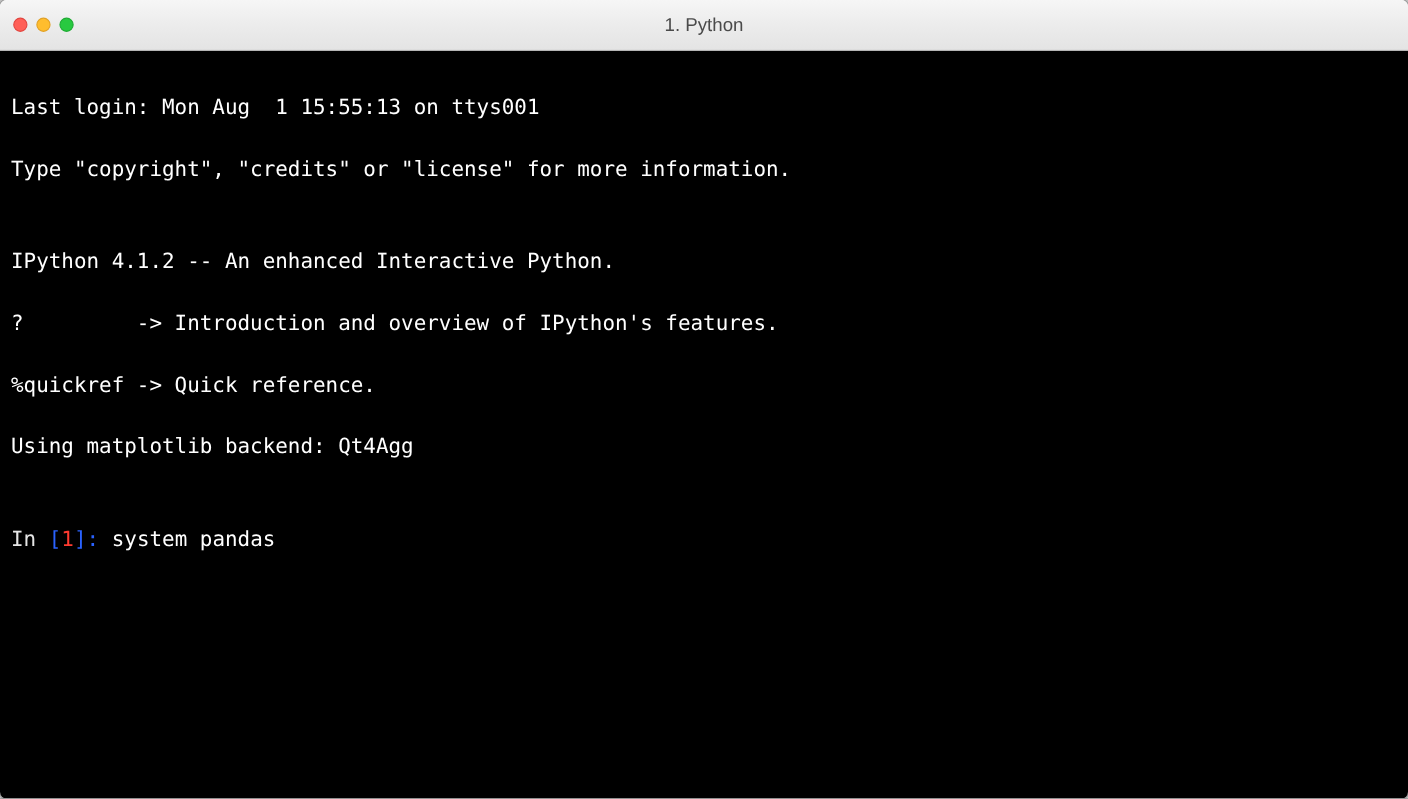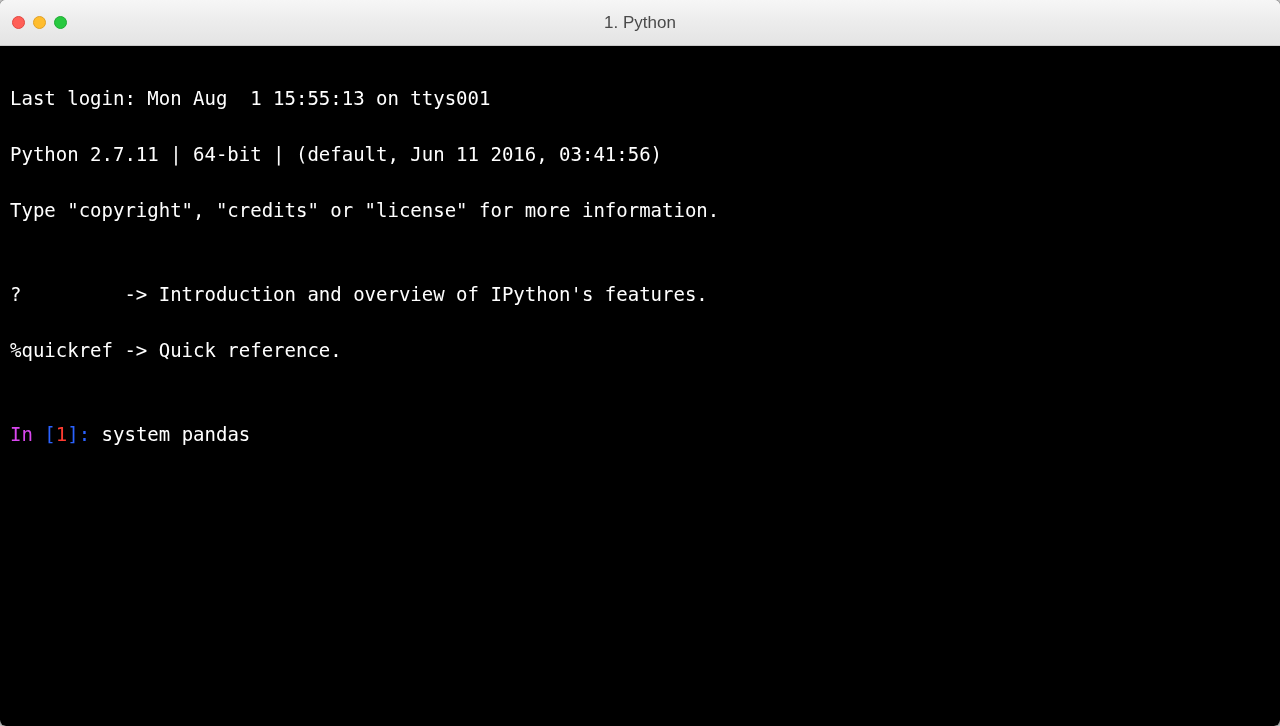--- a/index.html
+++ b/index.html
@@ -36,46 +36,47 @@
     background:#000;
     color:#fff;
     font-family: "Menlo","Consolas","DejaVu Sans Mono",monospace;
     font-size:19px;
     line-height:28px;
     padding:10px 3px 0 10px;
     white-space:pre;
     overflow:hidden;
   }
   .line { display:block; }
-  .in-lbl   { color:#d946ef; }
+  .in-lbl   { color:#e5e5e5; }
   .in-num   { color:#ff3b30; }
   .in-col   { color:#2a62ff; }
   .bracket  { color:#2a62ff; }
   .txt { color:#ffffff; }
 </style>
 </head>
 <body>
 
 <div class="window">
   <div class="titlebar">
     <div class="traffic-lights">
       <div class="tl red"></div>
       <div class="tl yellow"></div>
       <div class="tl green"></div>
     </div>
     <div class="title">1. Python</div>
   </div>
 
   <div class="terminal">
 <span class="line txt">Last login: Mon Aug  1 15:55:13 on ttys001</span>
-<span class="line txt">Python 2.7.11 | 64-bit | (default, Jun 11 2016, 03:41:56)</span>
 <span class="line txt">Type "copyright", "credits" or "license" for more information.</span>
 <span class="line txt"></span>
+<span class="line txt">IPython 4.1.2 -- An enhanced Interactive Python.</span>
 <span class="line txt">?         -&gt; Introduction and overview of IPython's features.</span>
 <span class="line txt">%quickref -&gt; Quick reference.</span>
+<span class="line txt">Using matplotlib backend: Qt4Agg</span>
 <span class="line txt"></span>
 <span class="line"><span class="in-lbl">In </span><span class="bracket">[</span><span class="in-num">1</span><span class="bracket">]</span><span class="in-col">: </span><span class="txt">system pandas</span></span>
 <span class="line txt"></span>
 
 
 <span class="line txt"></span>
 
   </div>
 </div>
 

